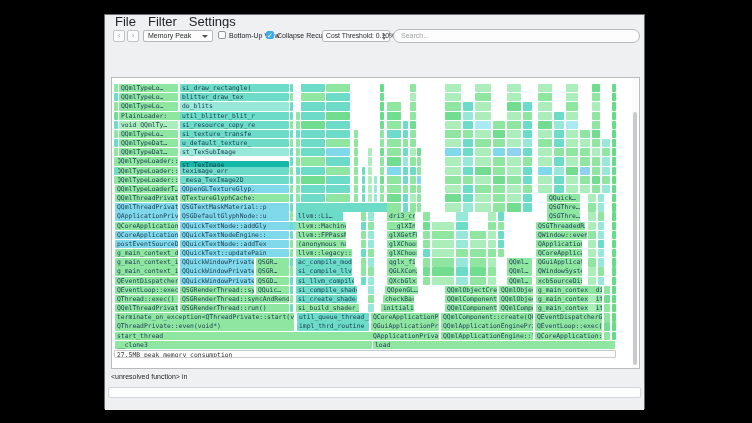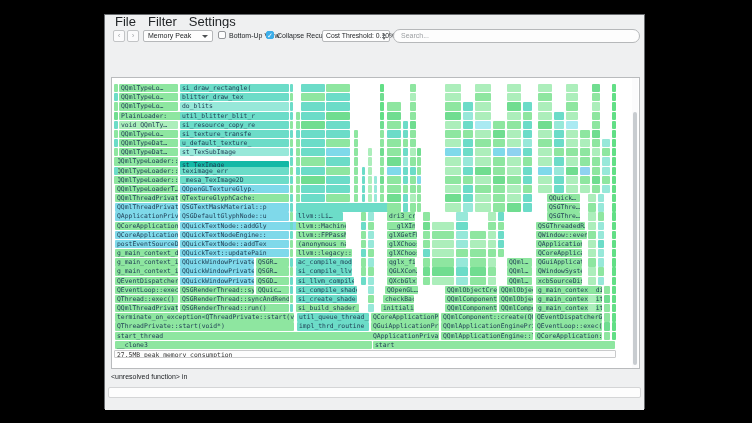--- a/index.html
+++ b/index.html
@@ -220,31 +220,31 @@
         <div class="flame-box" style="left: 184px; top: 226.08px; width: 63px; height: 8.3px; background: rgb(142, 230, 160);">si_build_shader_varian</div>
         <div class="flame-box" style="left: 269px; top: 226.08px; width: 33px; height: 8.3px; background: rgb(142, 230, 160);">initialize</div>
         <div class="flame-box" style="left: 333px; top: 226.08px; width: 52px; height: 8.3px; background: rgb(142, 230, 160);">QQmlComponentP…</div>
         <div class="flame-box" style="left: 387px; top: 226.08px; width: 34px; height: 8.3px; background: rgb(142, 230, 160);">QQmlCompo…</div>
         <div class="flame-box" style="left: 424px; top: 226.08px; width: 66px; height: 8.3px; background: rgb(142, 230, 160);">g_main_context_iterat</div>
         <div class="flame-box" style="left: 3px; top: 235.25px; width: 179px; height: 8.3px; background: rgb(142, 230, 160);">terminate_on_exception&lt;QThreadPrivate::start(void*)::&lt;1</div>
         <div class="flame-box" style="left: 185px; top: 235.25px; width: 72px; height: 8.3px; background: rgb(108, 220, 200);">util_queue_thread_func</div>
         <div class="flame-box" style="left: 259px; top: 235.25px; width: 68px; height: 8.3px; background: rgb(142, 230, 160);">QCoreApplicationPriv</div>
         <div class="flame-box" style="left: 329px; top: 235.25px; width: 92px; height: 8.3px; background: rgb(142, 230, 160);">QQmlComponent::create(QQmlCon.</div>
         <div class="flame-box" style="left: 423px; top: 235.25px; width: 67px; height: 8.3px; background: rgb(142, 230, 160);">QEventDispatcherGlib:</div>
-        <div class="flame-box" style="left: 3px; top: 244.42px; width: 179px; height: 8.3px; background: rgb(142, 230, 160);">QThreadPrivate::start(void*)</div>
+        <div class="flame-box" style="left: 3px; top: 244.42px; width: 179px; height: 8.3px; background: rgb(142, 230, 160);">QThreadPrivate::even(void*)</div>
         <div class="flame-box" style="left: 185px; top: 244.42px; width: 72px; height: 8.3px; background: rgb(108, 220, 200);">impl_thrd_routine</div>
         <div class="flame-box" style="left: 259px; top: 244.42px; width: 68px; height: 8.3px; background: rgb(142, 230, 160);">QGuiApplicationPriv:</div>
         <div class="flame-box" style="left: 329px; top: 244.42px; width: 92px; height: 8.3px; background: rgb(142, 230, 160);">QQmlApplicationEnginePrivate::</div>
         <div class="flame-box" style="left: 423px; top: 244.42px; width: 67px; height: 8.3px; background: rgb(142, 230, 160);">QEventLoop::exec(QFl</div>
         <div class="flame-box" style="left: 3px; top: 253.59px; width: 257px; height: 8.3px; background: rgb(142, 230, 160);">start_thread</div>
         <div class="flame-box" style="left: 259px; top: 253.59px; width: 68px; height: 8.3px; background: rgb(142, 230, 160);">QApplicationPrivate:</div>
         <div class="flame-box" style="left: 329px; top: 253.59px; width: 92px; height: 8.3px; background: rgb(142, 230, 160);">QQmlApplicationEngine::load(Q(</div>
         <div class="flame-box" style="left: 423px; top: 253.59px; width: 67px; height: 8.3px; background: rgb(142, 230, 160);">QCoreApplication::exe</div>
         <div class="flame-box" style="left: 3px; top: 262.76px; width: 257px; height: 8.3px; background: rgb(142, 230, 160);">__clone3</div>
-        <div class="flame-box" style="left: 261px; top: 262.76px; width: 242px; height: 8.3px; background: rgb(142, 230, 160);">start</div>
+        <div class="flame-box" style="left: 261px; top: 262.76px; width: 242px; height: 8.3px; background: rgb(142, 230, 160);">load</div>
         <div class="flame-box" style="left: 2px; top: 6px; width: 4px; height: 8.3px; background: rgb(142, 230, 160);"></div>
         <div class="flame-box" style="left: 2px; top: 15.17px; width: 4px; height: 8.3px; background: rgb(108, 220, 200);"></div>
         <div class="flame-box" style="left: 2px; top: 24.34px; width: 4px; height: 8.3px; background: rgb(142, 230, 160);"></div>
         <div class="flame-box" style="left: 2px; top: 33.51px; width: 4px; height: 8.3px; background: rgb(112, 221, 144);"></div>
         <div class="flame-box" style="left: 2px; top: 42.68px; width: 4px; height: 8.3px; background: rgb(108, 220, 200);"></div>
         <div class="flame-box" style="left: 2px; top: 51.85px; width: 4px; height: 8.3px; background: rgb(142, 230, 160);"></div>
         <div class="flame-box" style="left: 2px; top: 61.02px; width: 4px; height: 8.3px; background: rgb(108, 220, 200);"></div>
         <div class="flame-box" style="left: 2px; top: 70.19px; width: 4px; height: 8.3px; background: rgb(142, 230, 160);"></div>
         <div class="flame-box" style="left: 2px; top: 79.36px; width: 4px; height: 8.3px; background: rgb(142, 230, 160);"></div>
         <div class="flame-box" style="left: 2px; top: 88.53px; width: 4px; height: 8.3px; background: rgb(108, 220, 200);"></div>

